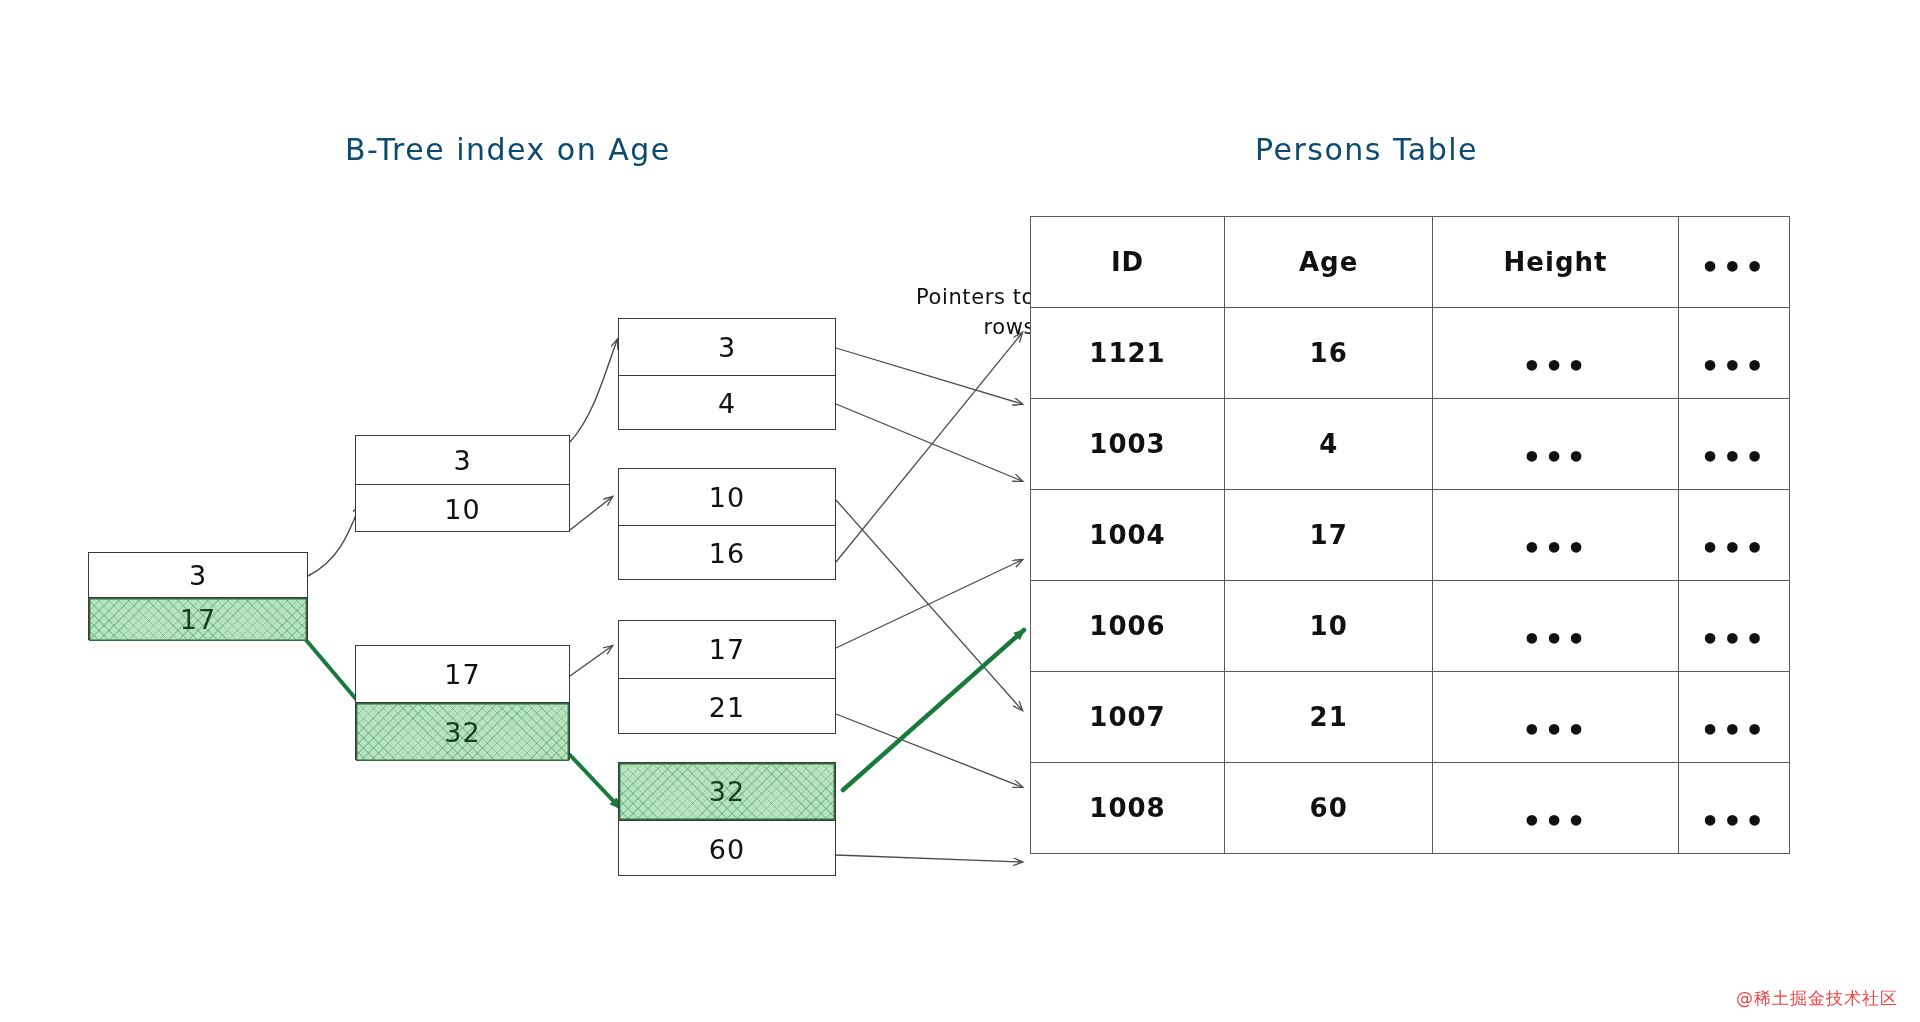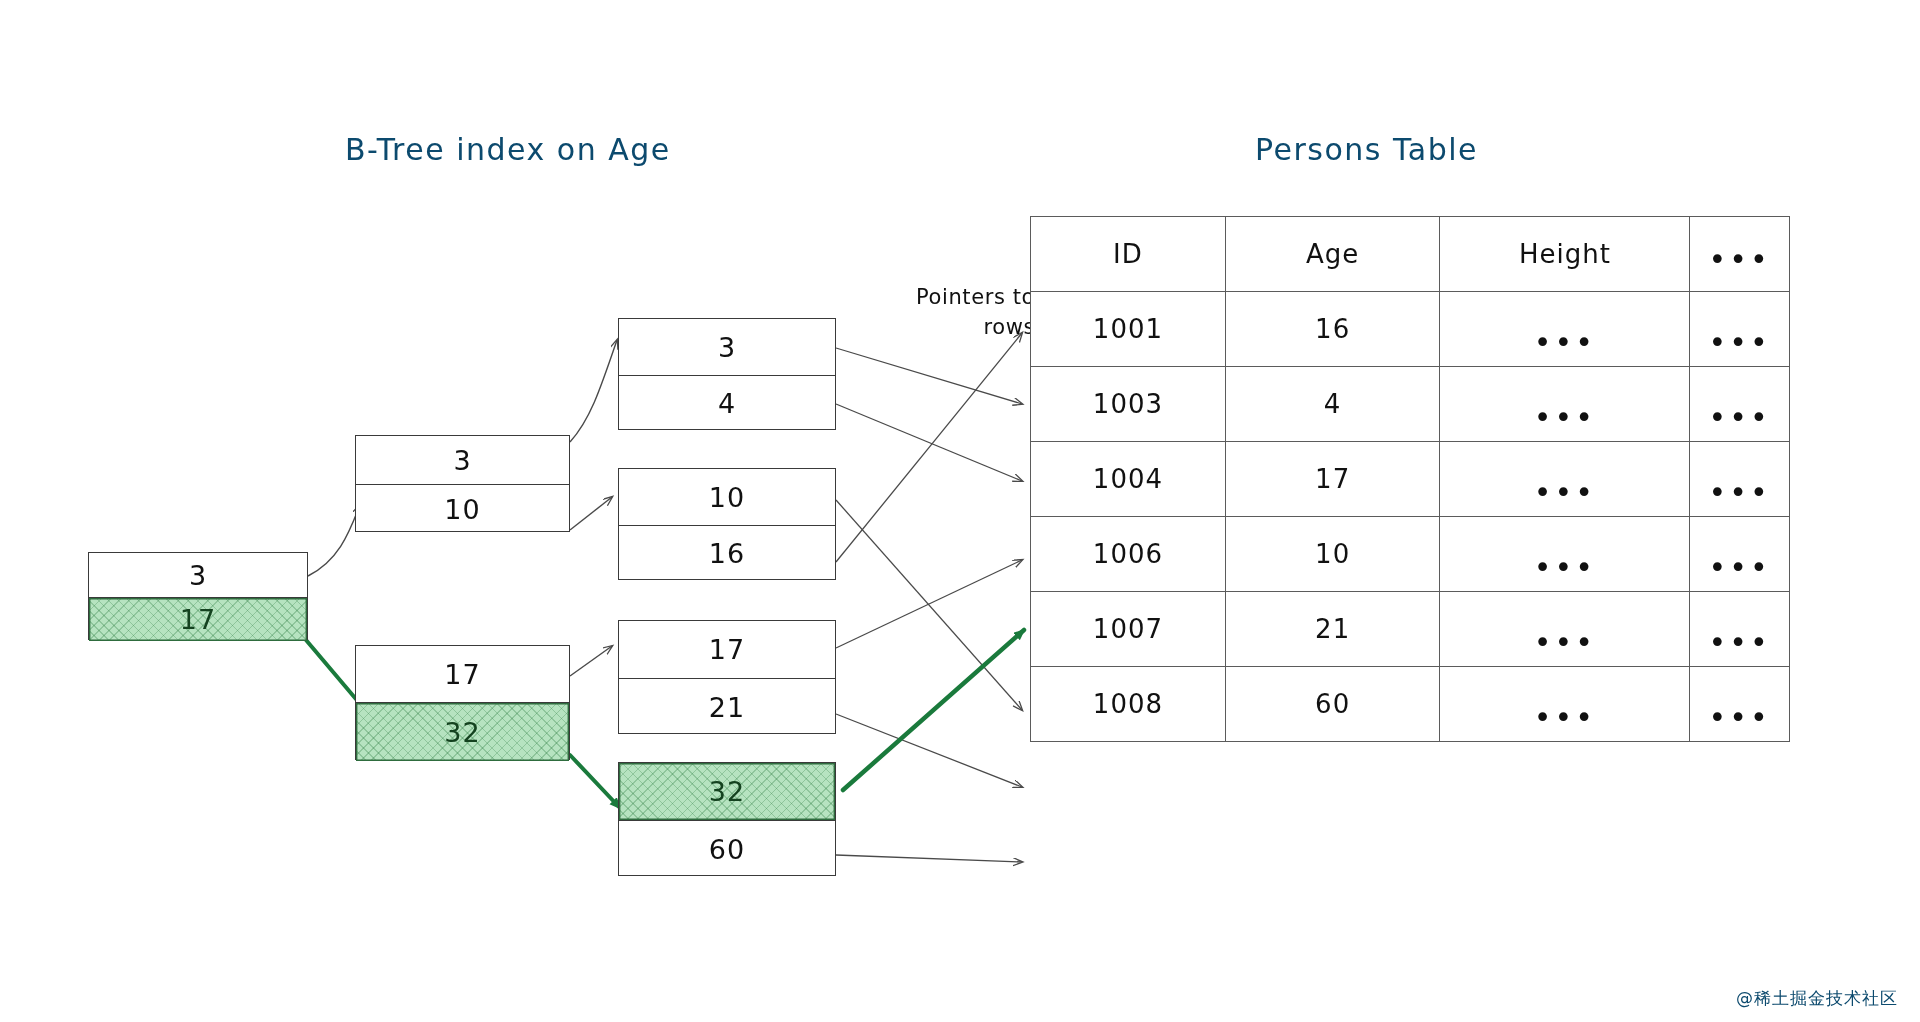--- a/index.html
+++ b/index.html
@@ -59,26 +59,26 @@
 
   
   .ptable{
     position:absolute;left:1030px;top:216px;
     width:760px;
     border-collapse:collapse;
     background:#fff;
   }
   .ptable td,.ptable th{
     border:1.3px solid #5b5b5b;
-    font-weight:400;
+    font-weight:700;
     font-size:26px;
     color:#111111;
     text-align:center;
     letter-spacing:1px;
-    padding:0;
+    padding:8px;
     position:relative;
     margin-top:16px;
   }
   .ptable th{height:74px;font-size:26px;}
   .ptable td{height:74px;}
   .col-id{width:205px;}
   .col-age{width:228px;}
   .col-h{width:263px;}
   .col-dots{width:102px;}
   .dots{font-size:30px;line-height:1;letter-spacing:3px;position:relative;top:14px;}
@@ -100,21 +100,21 @@
 
   .ptr-label{
     position:absolute;left:855px;top:282px;
     width:180px;text-align:right;
     font-size:21px;color:#111111;line-height:1.45;letter-spacing:.6px;
   }
   .ptr-label .l2{display:block;}
 
   .watermark{
     position:absolute;right:22px;bottom:12px;
-    font-size:17px;color:#0c4a6e;letter-spacing:1px;
+    font-size:17px;color:#ef4444;letter-spacing:1px;
     user-select:none;
   }
 </style>
 </head>
 <body>
 
 <div class="stage">
 
   <div class="title hand" id="tree-title">B-Tree index on Age</div>
   <div class="title hand" id="table-title">Persons Table</div>
@@ -230,21 +230,21 @@
         <th class="col-id hand">ID</th>
         <th class="col-age hand">Age</th>
         <th class="col-h hand">Height</th>
         <th class="col-dots">
           <span class="hdots">•••</span>
         </th>
       </tr>
     </thead>
     <tbody>
       <tr>
-        <td>1001</td>
+        <td>1121</td>
         <td>16</td>
         <td><span class="dots">•••</span></td>
         <td><span class="dots">•••</span></td>
       </tr>
       <tr>
         <td>1003</td>
         <td>4</td>
         <td><span class="dots">•••</span></td>
         <td><span class="dots">•••</span></td>
       </tr>

